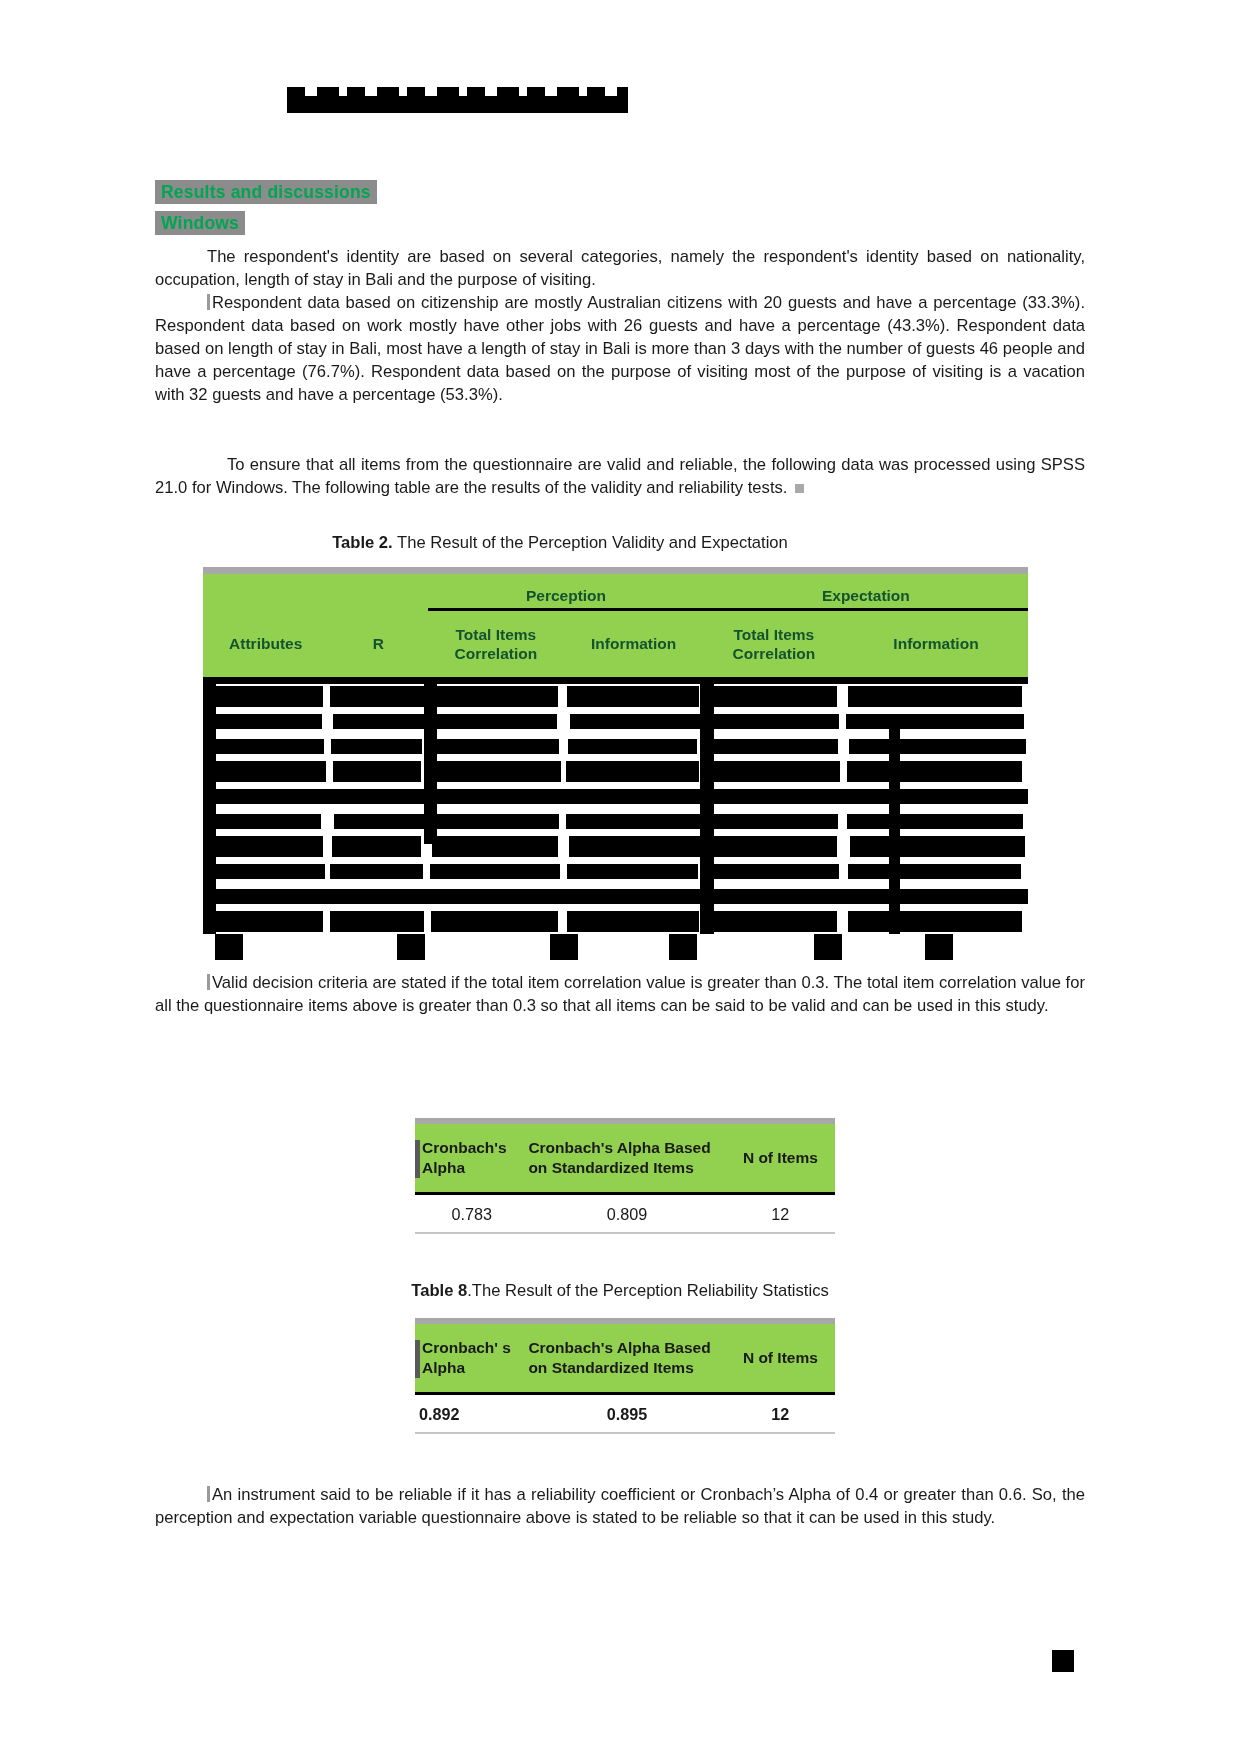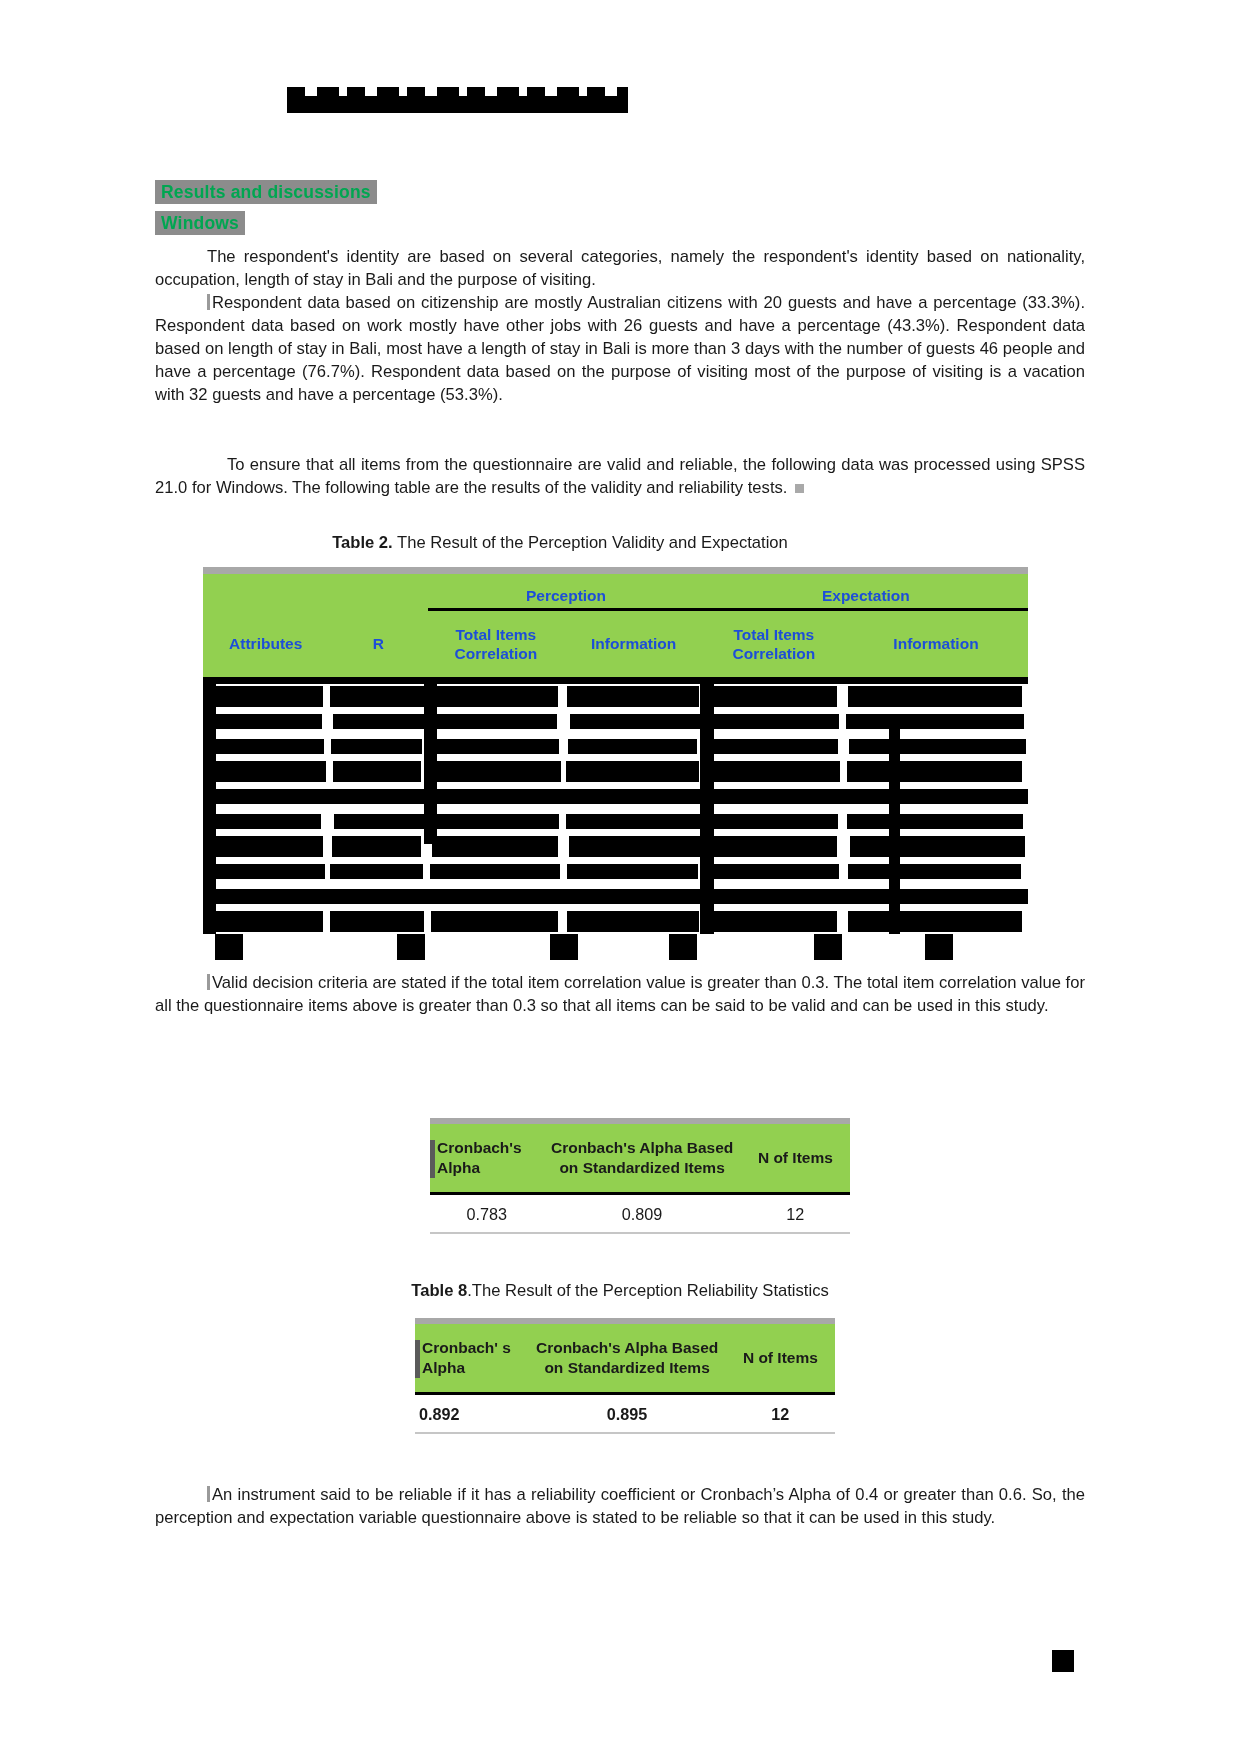--- a/index.html
+++ b/index.html
@@ -31,21 +31,21 @@
   
   .caption{position:absolute;font-size:16.6px;line-height:24px;text-align:center;}
   .caption b{font-weight:bold;}
   .cap2{left:155px;width:810px;top:531px;}
   .cap3{left:155px;width:930px;top:1074px;}
   .cap4{left:155px;width:930px;top:1279px;}
 
   
   .table2{position:absolute;left:203px;top:567px;width:825px;}
   .t2-topstrip{height:7px;background:#a8a8a8;}
-  .t2-head{background:#92d050;font-weight:bold;font-size:15.5px;color:#1d4ed8;}
+  .t2-head{background:#92d050;font-weight:bold;font-size:15.5px;color:#14532d;}
   .t2-rowA{display:flex;height:37px;align-items:flex-end;}
   .t2-spacer{width:27.3%;}
   .t2-group{box-sizing:border-box;text-align:center;border-bottom:3px solid #000;padding-bottom:3px;}
   .t2-ga{width:33.4%;}
   .t2-gb{width:39.3%;}
   .t2-rowB{display:flex;height:66px;align-items:center;text-align:center;}
   .t2-rowB>div{box-sizing:border-box;padding:0 6px;line-height:1.25;}
   .c1{width:15.2%;}.c2{width:12.1%;}.c3{width:16.4%;}.c4{width:17%;}.c5{width:17%;}.c6{width:22.3%;}
   .t2-divider{height:7px;background:#000;}
   .t2-body{position:relative;height:250px;background:#fff;}
@@ -58,27 +58,27 @@
   .v1{left:0;width:13px;height:100%;}
   .v2{left:26.8%;width:13px;height:64%;}
   .v3{left:60.2%;width:14px;height:100%;}
   .v4{left:83.2%;width:11px;top:18%;height:82%;}
   .t2-stubs{position:relative;height:28px;}
   .stub{position:absolute;top:0;width:28px;height:26px;background:#000;}
   .s1{left:1.5%;}.s2{left:23.5%;}.s3{left:42%;}.s4{left:56.5%;}.s5{left:74%;}.s6{left:87.5%;}
 
   
   .t34{position:absolute;left:415px;width:420px;}
-  .table3{top:1118px;margin-left:15px;}
+  .table3{top:1118px;}
   .table4{top:1318px;}
   .t34-strip{height:6px;background:#a8a8a8;}
   .t34-head{display:flex;background:#92d050;border-bottom:3px solid #000;font-weight:bold;
         font-size:15.5px;line-height:1.3;align-items:center;padding:4px 0;min-height:60px;}
   .t34-head .ca{width:27%;text-align:left;position:relative;padding-left:7px;box-sizing:border-box;}
-  .t34-head .cb{width:47%;text-align:center;}
+  .t34-head .cb{width:47%;}
   .t34-head .cc{width:26%;text-align:center;}
   .hmark{position:absolute;left:0;top:2px;width:5px;height:38px;background:#5a5a5a;}
   .t34-vals{display:flex;font-size:16.2px;padding:10px 0 8px 0;border-bottom:2px solid #c6c6c6;}
   .t34-vals .ca{width:27%;text-align:center;}
   .t34-vals .cb{width:47%;text-align:center;}
   .t34-vals .cc{width:26%;text-align:center;}
   .table4 .t34-vals{font-weight:bold;}
   .table4 .t34-vals .ca{text-align:left;padding-left:4px;box-sizing:border-box;}
 
   

